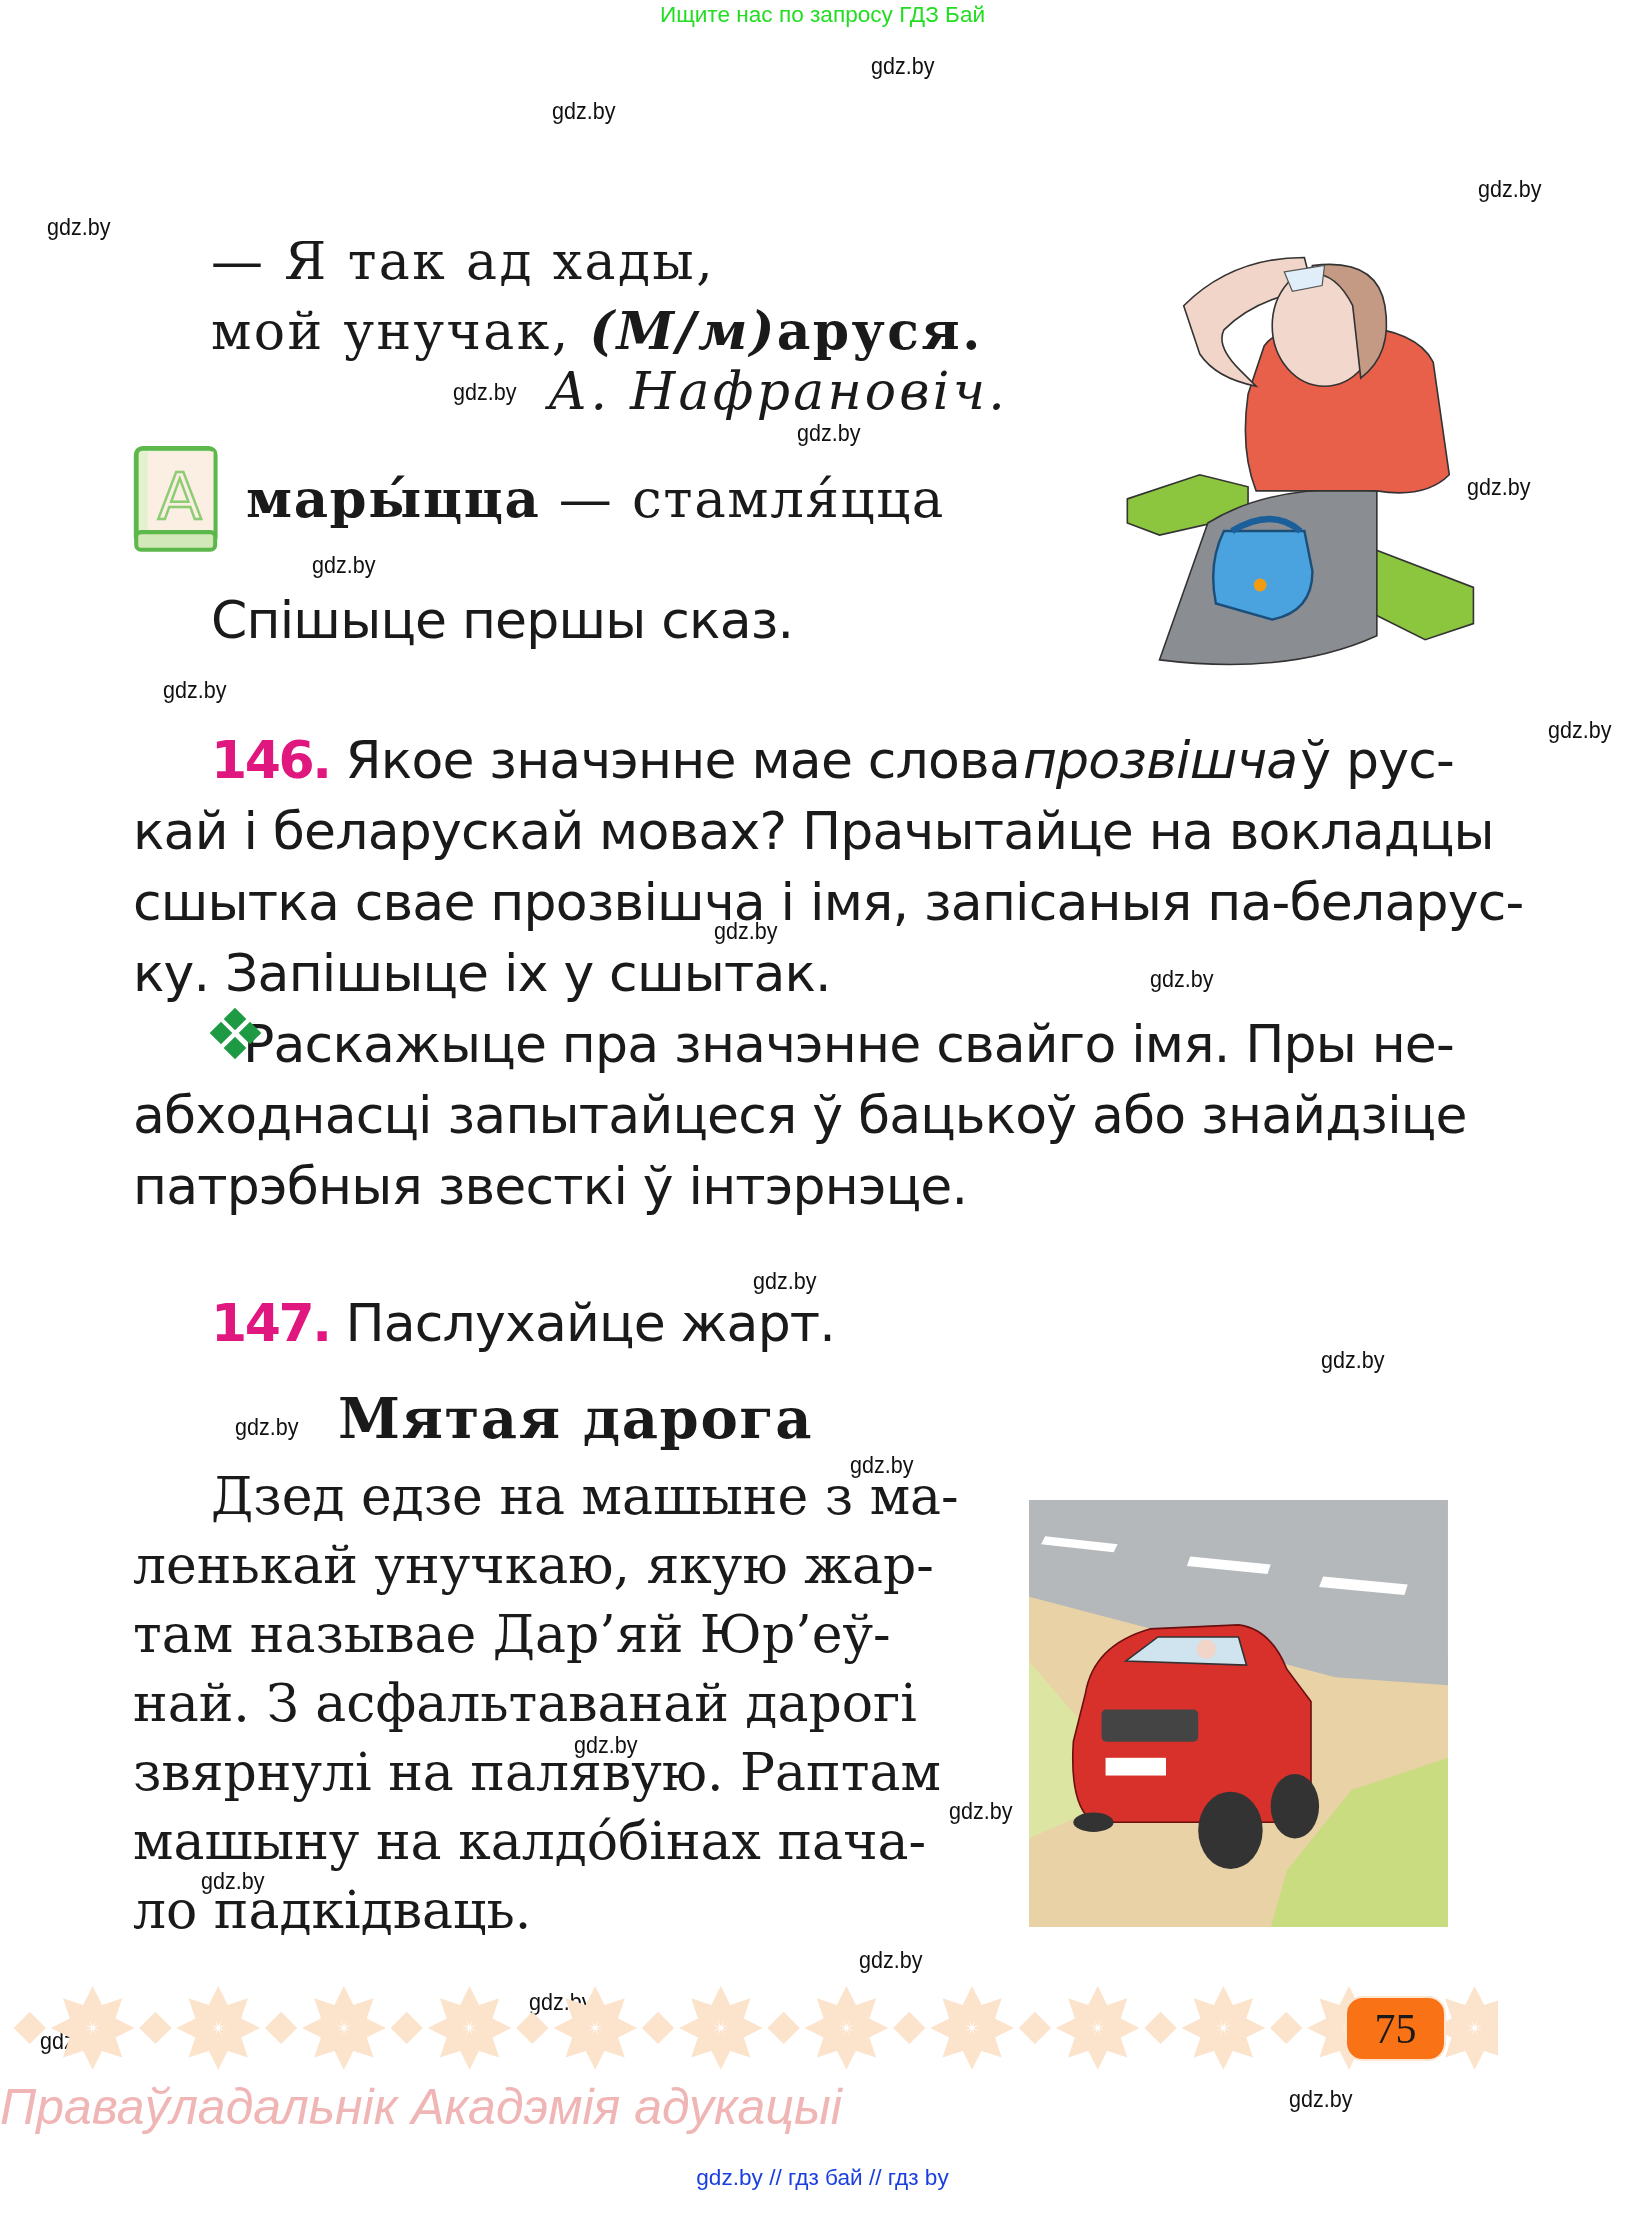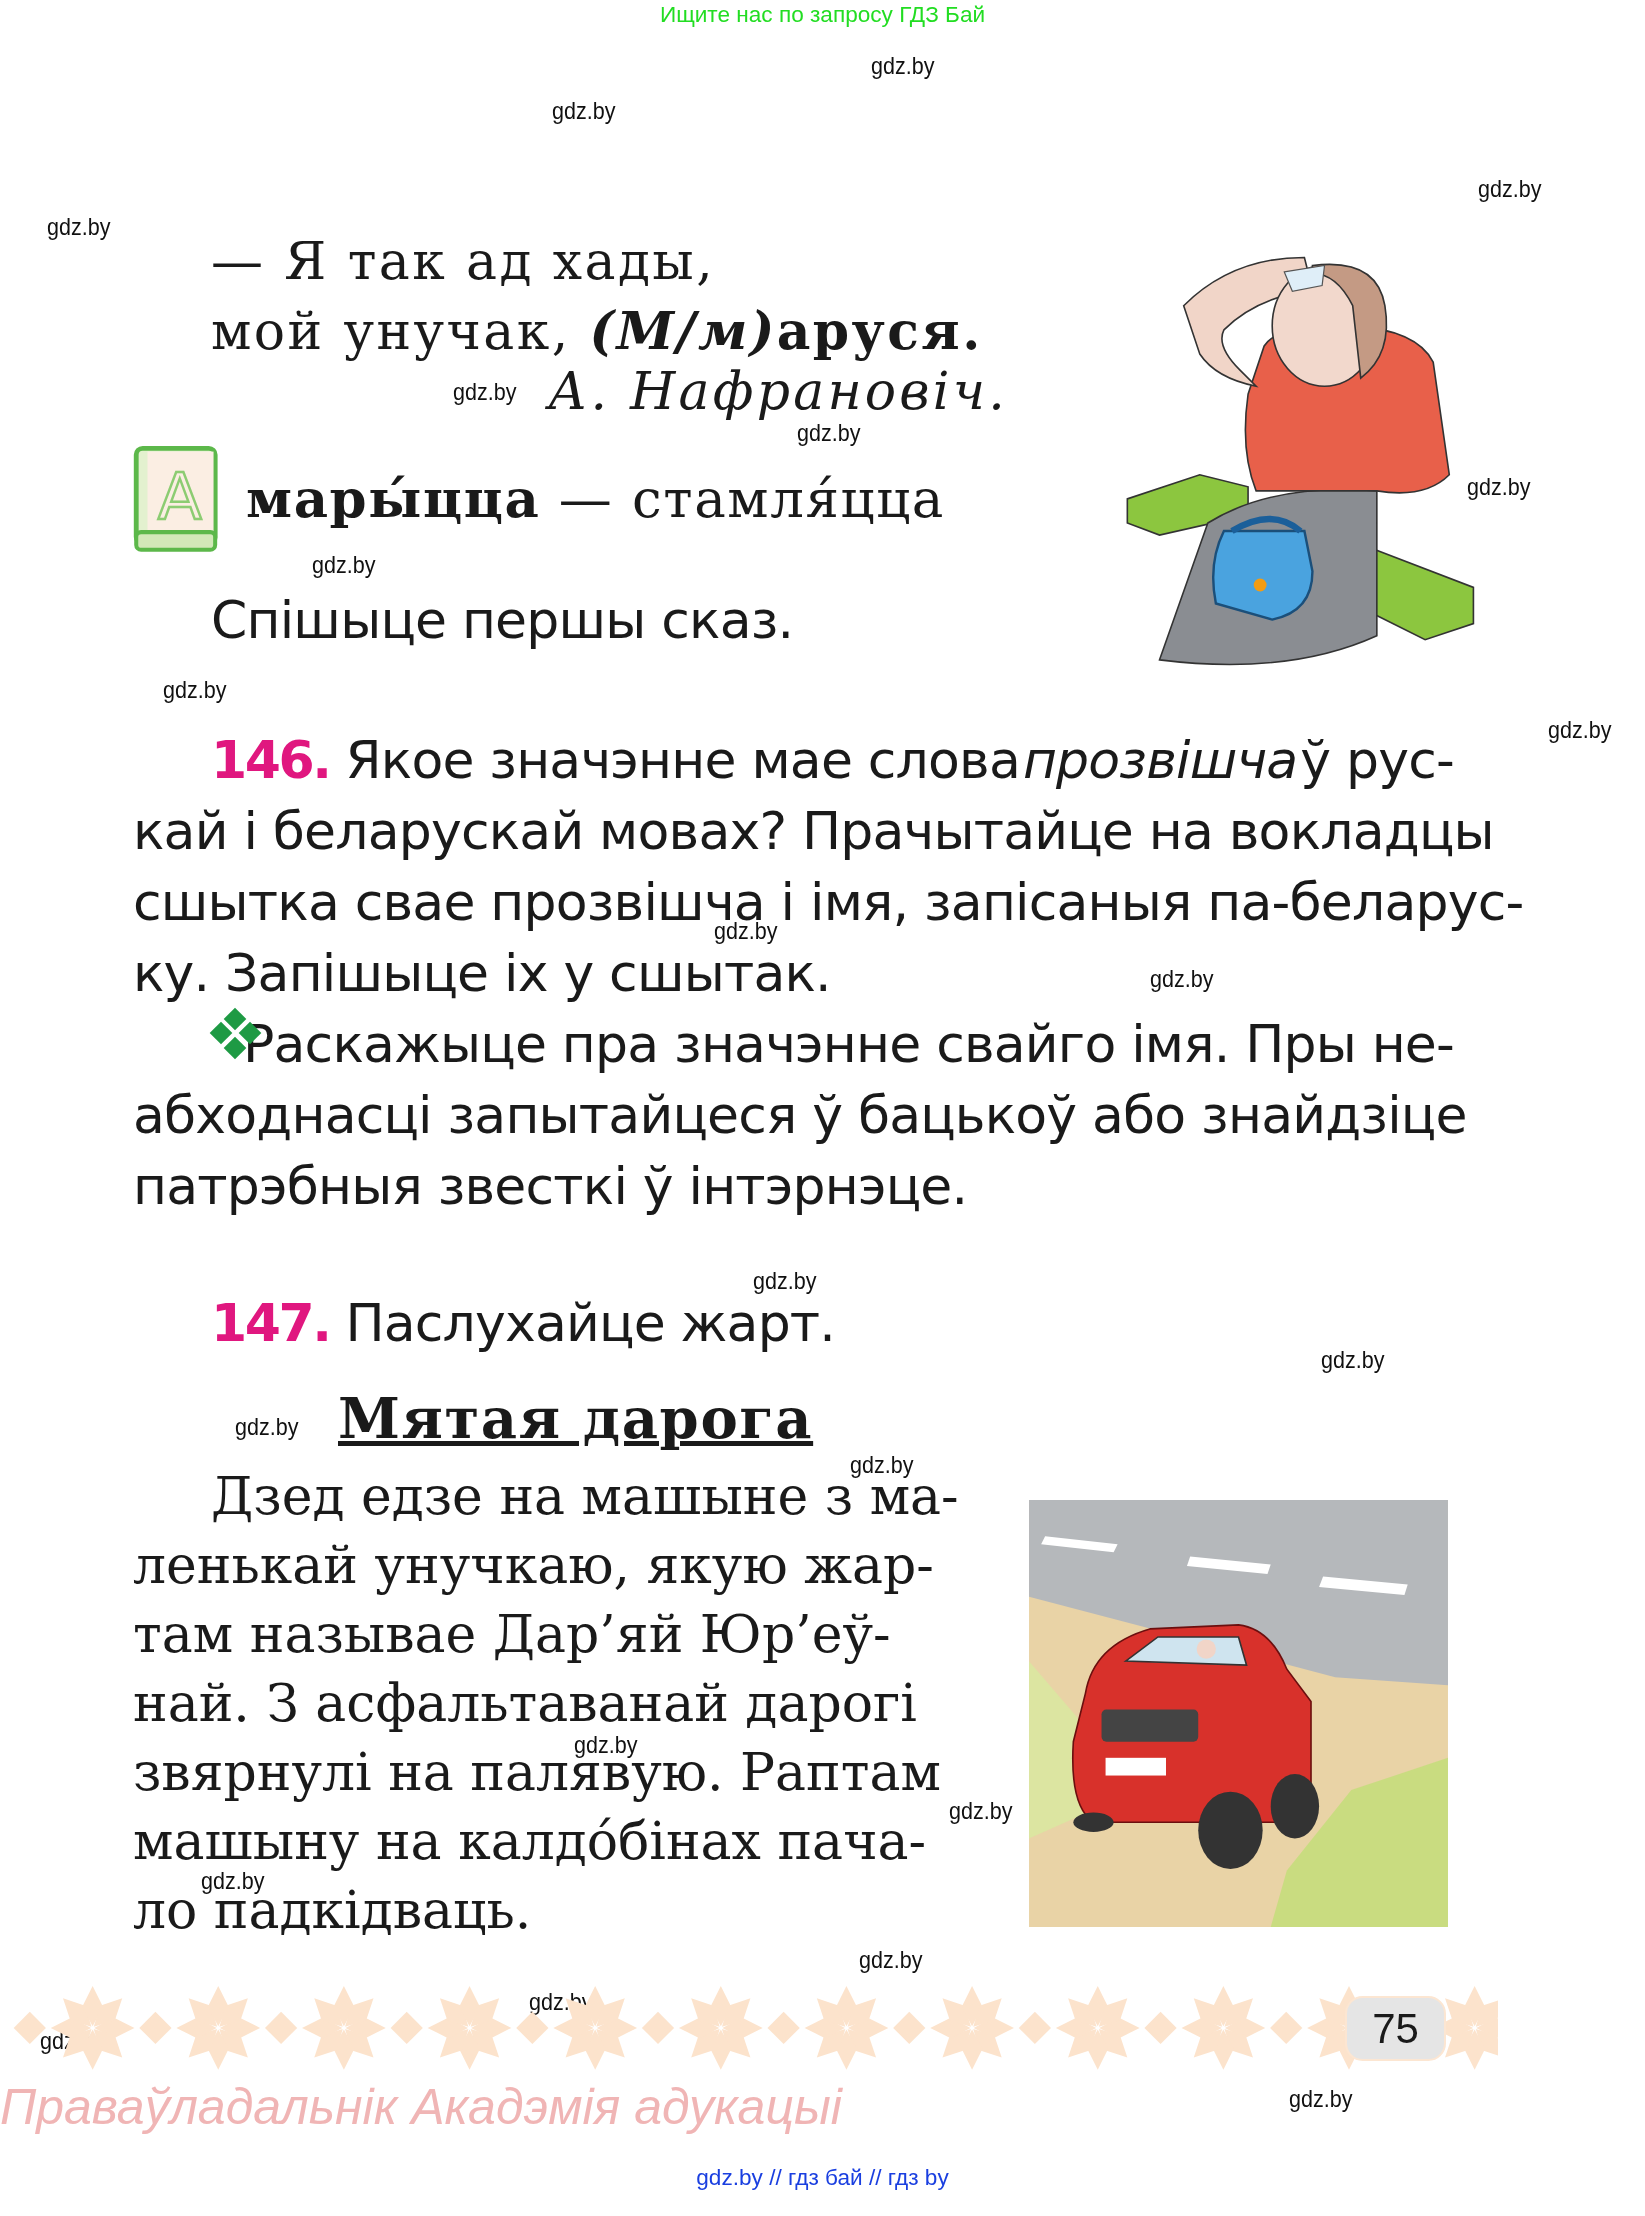--- a/index.html
+++ b/index.html
@@ -18,29 +18,29 @@
   .write-first { left:211px; top:590px; }
   .num { color:#e0177f; font-weight:bold; font-family:"DejaVu Sans",sans-serif; letter-spacing:-2.4px; }
   .ex146 { left:133px; top:725px; width:1321px; line-height:71px; }
   .ex146 .line { white-space:nowrap; display:flex; justify-content:space-between; }
   .ex146 .line.last { justify-content:flex-start; }
   .ex146 .line.indent { padding-left:78px; }
   .ex146 i { font-style:italic; }
   .diamonds { display:inline-block; width:48px; height:48px; position:relative; vertical-align:middle; margin-right:16px; }
   .diamonds span { position:absolute; width:16px; height:16px; background:#1e9a44; transform:rotate(45deg); }
   .ex147 { left:211px; top:1293px; }
-  .story-title { left:338px; top:1385px; font-family:"DejaVu Serif",serif; font-weight:bold; font-size:56px; letter-spacing:1.6px;text-decoration:underline; }
+  .story-title { left:338px; top:1385px; font-family:"DejaVu Serif",serif; font-weight:bold; font-size:56px; letter-spacing:1.6px; }
   .story { left:133px; top:1462px; width:854px; font-family:"DejaVu Serif",serif; font-size:52px; line-height:69px; }
   .story .line { display:flex; justify-content:space-between; white-space:nowrap; }
   .story .line.first { padding-left:78px; }
   .story .line.last { justify-content:flex-start; }
   .grandma { left:1111px; top:185px; width:419px; height:499px; }
   .car { left:1029px; top:1500px; width:419px; height:427px; }
   .ornament { left:0; top:1981px; width:1498px; height:89px; }
-  .page-num { left:1345px; top:1996px; width:97px; height:61px; border:2.4px solid #fce6d2; border-radius:17.7px; background:#e5e5e5; display:flex; align-items:center; justify-content:center; font-family:Liberation Sans, sans-serif; font-size:42px; color:#1a1a1a; }
+  .page-num { left:1345px; top:1996px; width:97px; height:61px; border:2.4px solid #fce6d2; border-radius:17.7px; background:#f97316; display:flex; align-items:center; justify-content:center; font-family:Liberation Serif, serif; font-size:42px; color:#1a1a1a; }
   .copyright { left:0; width:1645px; text-align:left; top:2078px; font-family:"Liberation Sans",sans-serif; font-style:italic; font-size:50px; color:#f0b5b5; padding-right:145px; box-sizing:border-box; }
   .footer-links { left:0; width:1645px; text-align:center; top:2165px; font-family:"Liberation Sans",sans-serif; font-size:22.6px; color:#1a3fe0; }
   .footer-links a { color:#1a3fe0; text-decoration:none; }
 </style>
 </head>
 <body>
 
 <div class="abs top-banner">Ищите нас по запросу ГДЗ Бай</div>
 
 <div id="wm-layer">

